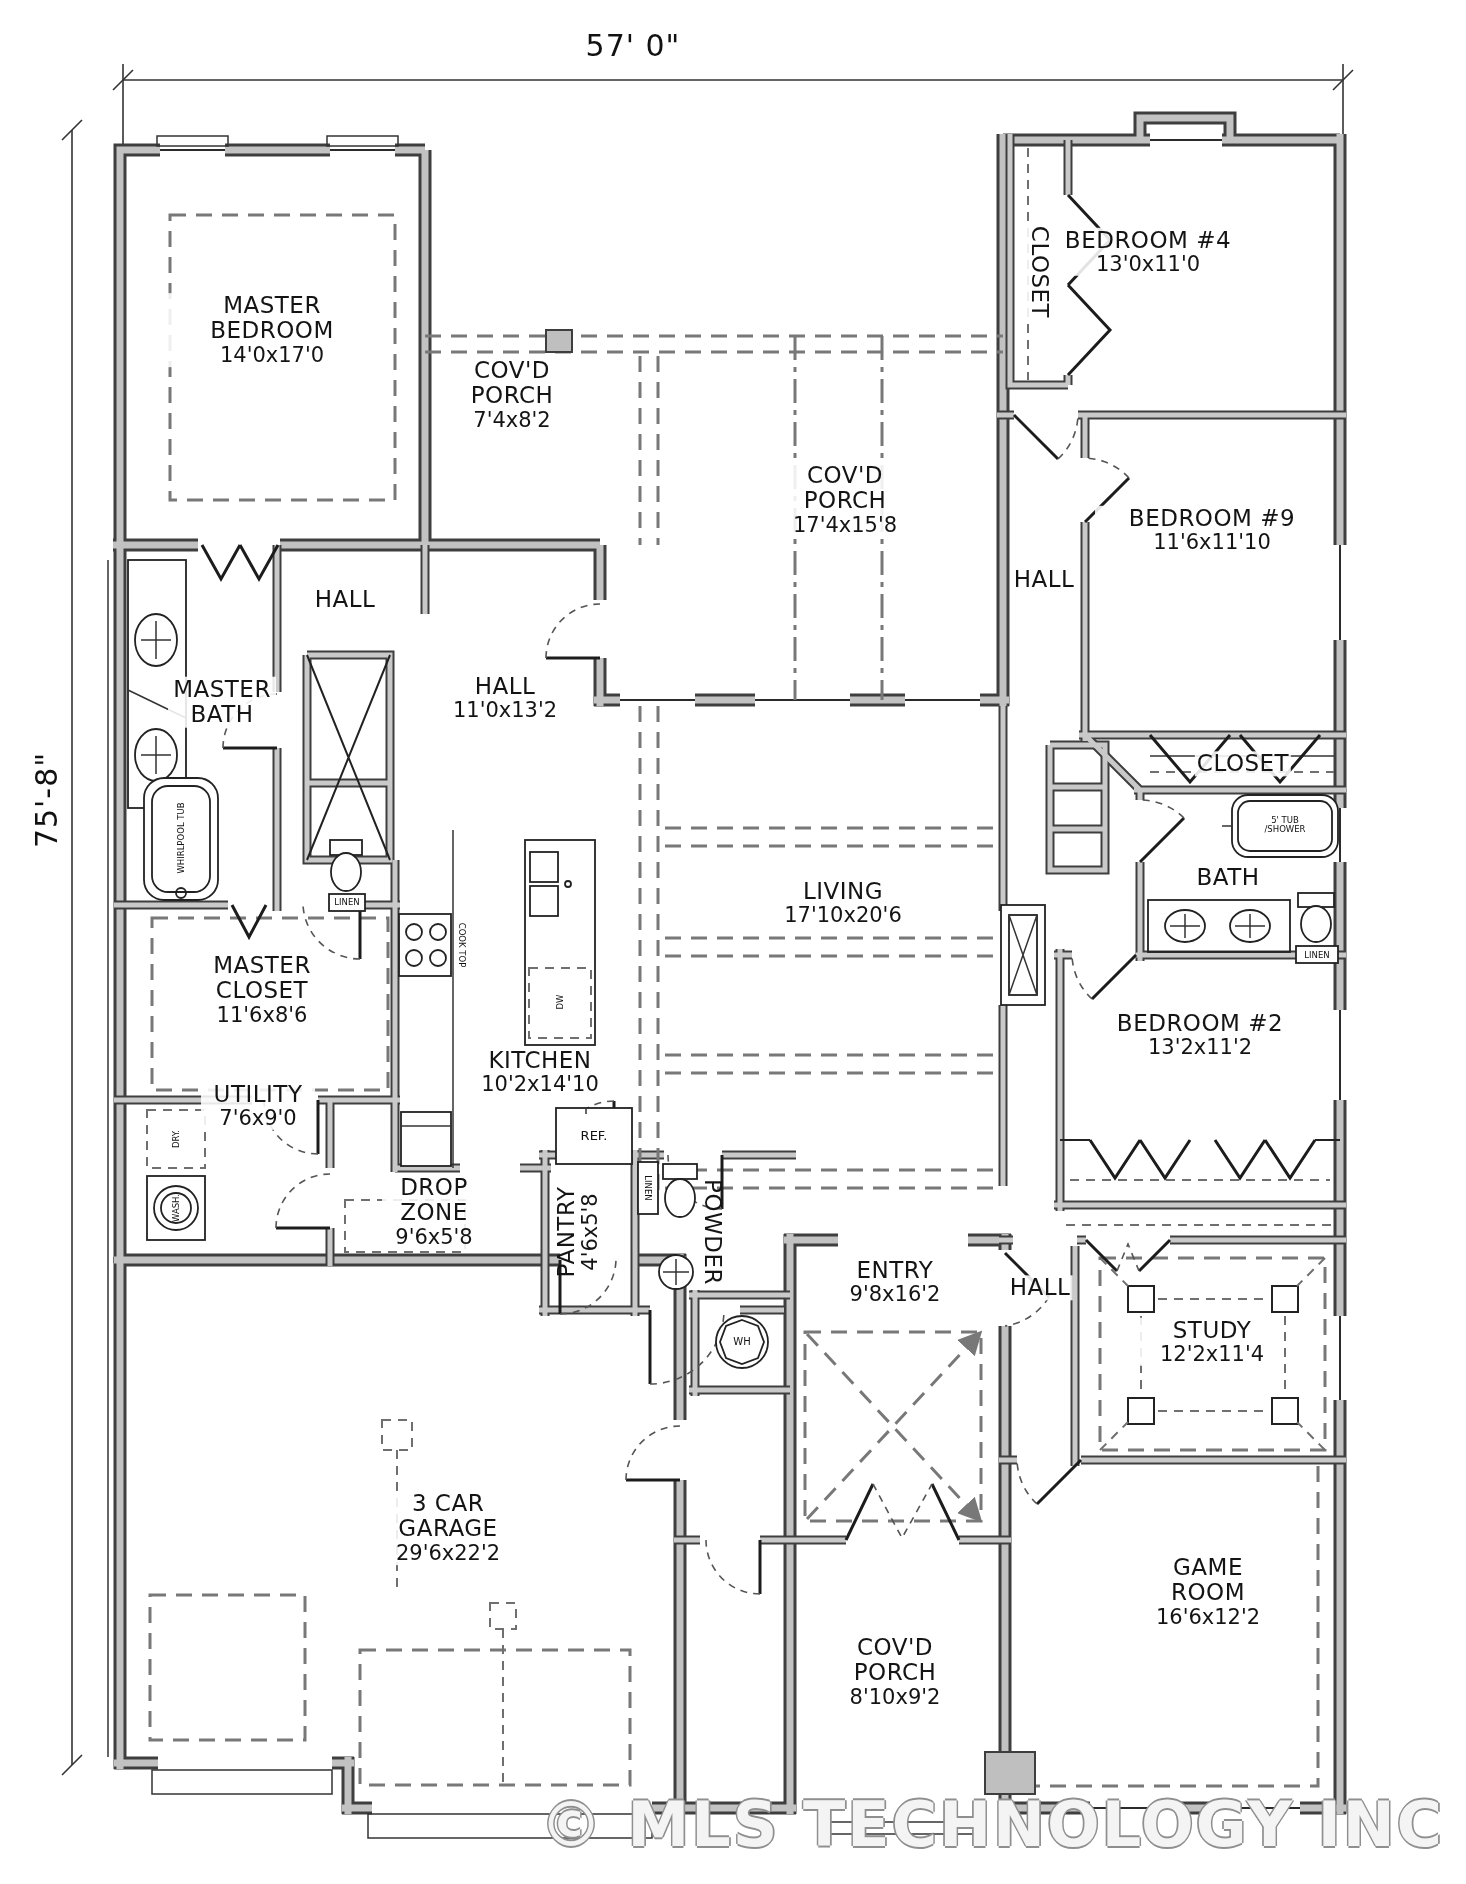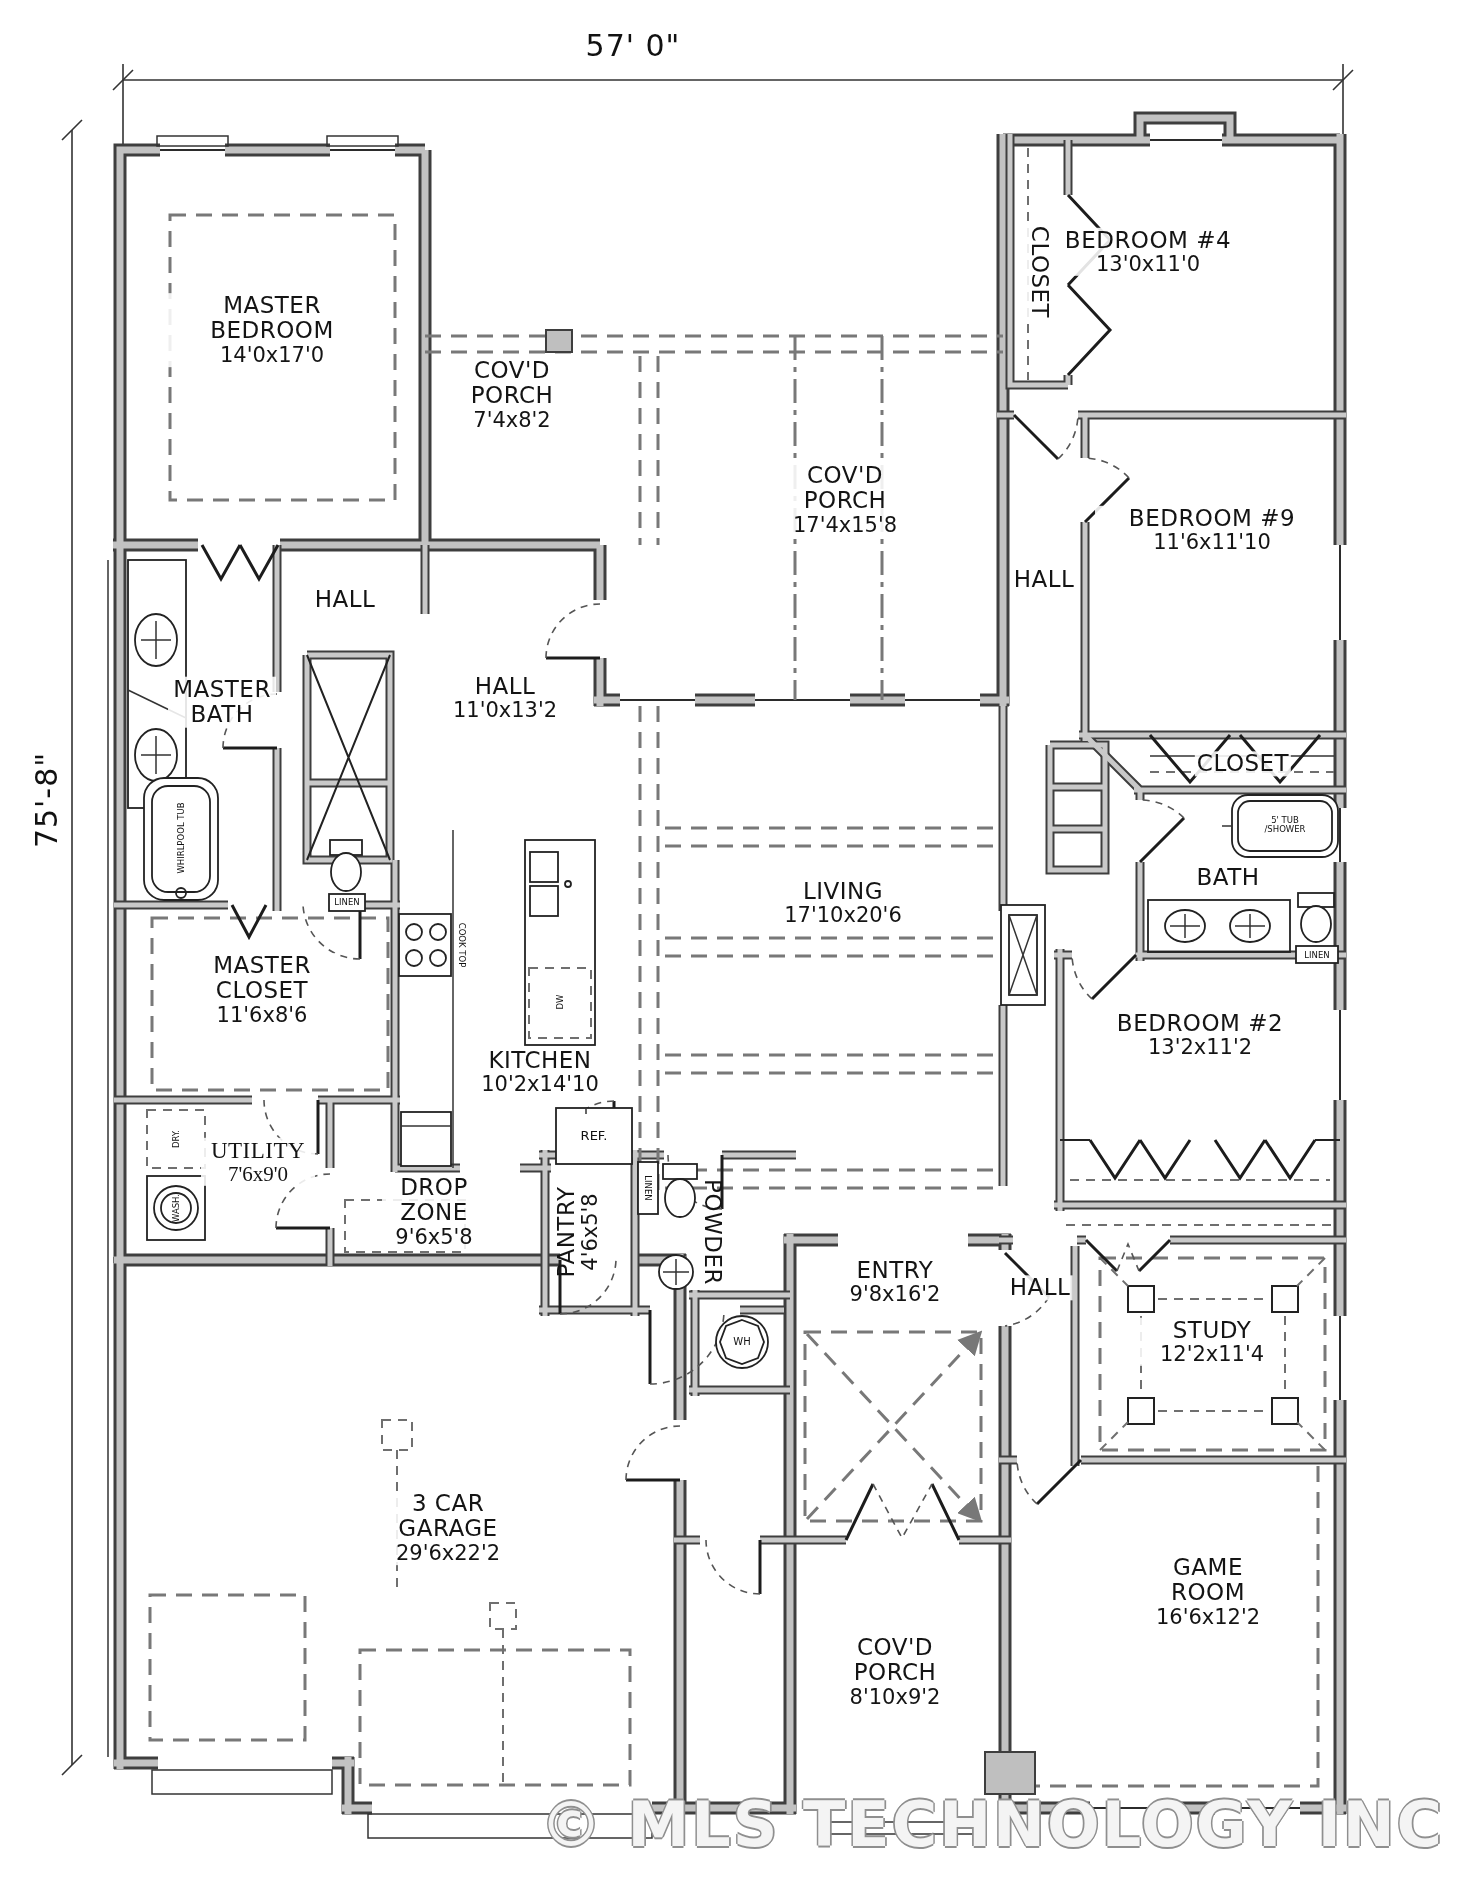--- a/index.html
+++ b/index.html
@@ -400,21 +400,21 @@
 <div class="rlabel" style="left:1228px;top:878px;">
   <span>BATH</span></div>
 <div class="rlabel" style="left:843px;top:903px;width:160px;">
   <span>LIVING</span><span class="dims">17'10x20'6</span></div>
 <div class="rlabel" style="left:262px;top:990px;width:150px;">
   <span>MASTER CLOSET</span><span class="dims">11'6x8'6</span></div>
 <div class="rlabel" style="left:1200px;top:1035px;width:230px;">
   <span>BEDROOM #2</span><span class="dims">13'2x11'2</span></div>
 <div class="rlabel" style="left:540px;top:1072px;width:150px;">
   <span>KITCHEN</span><span class="dims">10'2x14'10</span></div>
-<div class="rlabel" style="left:258px;top:1162px;width:110px;font-family:Liberation Serif, serif;">
+<div class="rlabel" style="left:258px;top:1106px;width:110px;">
   <span>UTILITY</span><span class="dims">7'6x9'0</span></div>
 <div class="rlabel" style="left:434px;top:1212px;width:100px;">
   <span>DROP ZONE</span><span class="dims">9'6x5'8</span></div>
 <div class="rlabel vm90" style="left:578px;top:1232px;width:150px;background:none;">
   <span>PANTRY</span><span class="dims">4'6x5'8</span></div>
 <div class="rlabel v90" style="left:712px;top:1232px;background:none;">
   <span>POWDER</span></div>
 <div class="rlabel" style="left:895px;top:1282px;width:130px;">
   <span>ENTRY</span><span class="dims">9'8x16'2</span></div>
 <div class="rlabel" style="left:1040px;top:1288px;">

